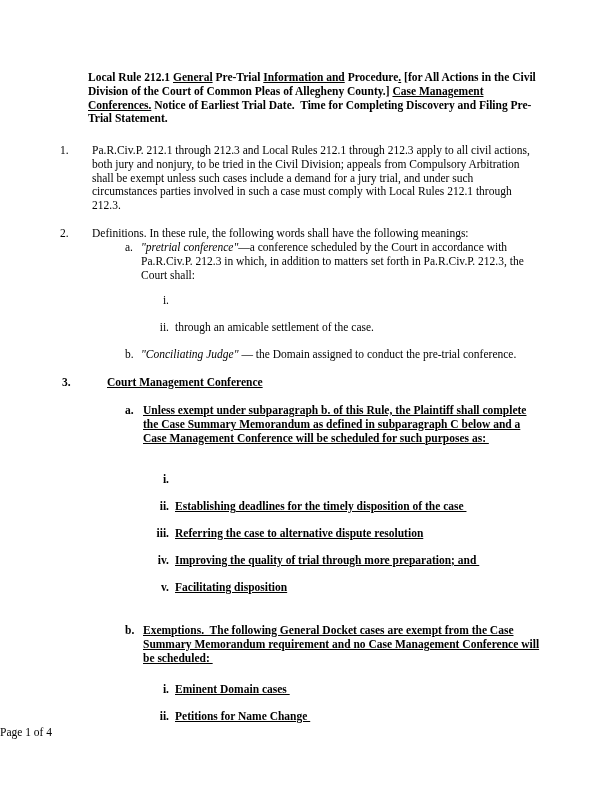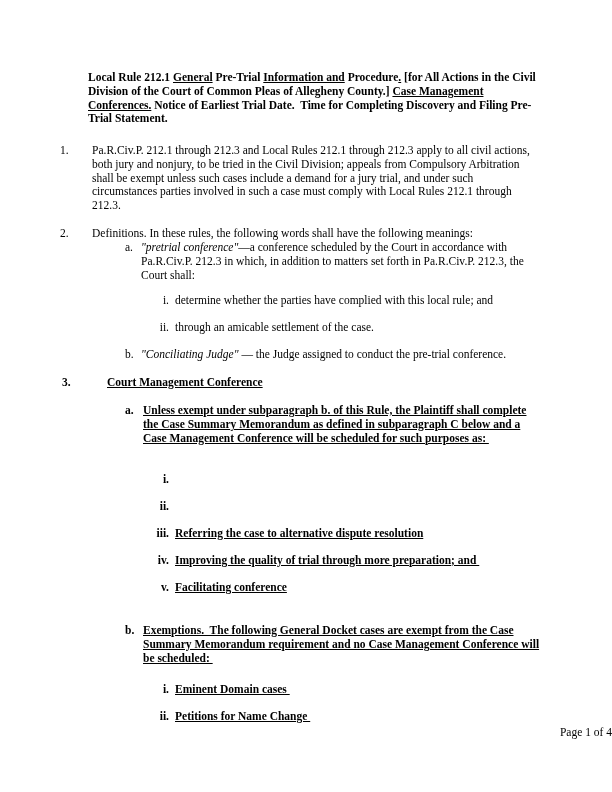--- a/index.html
+++ b/index.html
@@ -28,54 +28,54 @@
   #b-3a .subnum{left:-18px;}
   #b-3ai{top:473px;left:175px;font-weight:bold;}
   #b-3aii{top:500px;left:175px;font-weight:bold;}
   #b-3aiii{top:527px;left:175px;font-weight:bold;}
   #b-3aiv{top:554px;left:175px;font-weight:bold;}
   #b-3av{top:581px;left:175px;font-weight:bold;}
   #b-3b{top:624px;left:143px;width:398px;font-weight:bold;}
   #b-3b .subnum{left:-18px;}
   #b-3bi{top:683px;left:175px;font-weight:bold;}
   #b-3bii{top:710px;left:175px;font-weight:bold;}
-  #b-footer{top:726px;left:0;width:612px;text-align:right;}
+  #b-footer{top:726px;left:0;width:612px;text-align:left;}
 </style>
 </head>
 <body>
 
 <div class="page">
 
   <div id="t-heading" class="blk"><span>Local Rule 212.1 </span><span class="u">General</span><span> Pre-Trial </span><span class="u">Information and</span><span> Procedure</span><span class="u">.</span><span> [for All Actions in the Civil Division of the Court of Common Pleas of Allegheny County.] </span><span class="u">Case Management Conferences.</span><span> Notice of Earliest Trial Date.&nbsp; Time for Completing Discovery and Filing Pre-Trial Statement.</span></div>
 
   <div id="b-p1" class="blk"><span class="num">1.</span><span>Pa.R.Civ.P. 212.1 through 212.3 and Local Rules 212.1 through 212.3 apply to all civil actions, both jury and nonjury, to be tried in the Civil Division; appeals from Compulsory Arbitration shall be exempt unless such cases include a demand for a jury trial, and under such circumstances parties involved in such a case must comply with Local Rules 212.1 through 212.3.</span></div>
 
-  <div id="b-p2" class="blk"><span class="num">2.</span><span class="b">Definitions.</span><span> In these rules, the following words shall have the following meanings:</span></div>
+  <div id="b-p2" class="blk"><span class="num">2.</span><span class="b">Definitions.</span><span> In these rule, the following words shall have the following meanings:</span></div>
 
   <div id="b-2a" class="blk"><span class="subnum">a.</span><span class="i">"pretrial conference"</span><span>—a conference scheduled by the Court in accordance with Pa.R.Civ.P. 212.3 in which, in addition to matters set forth in Pa.R.Civ.P. 212.3, the Court shall:</span></div>
 
-  <div id="b-2ai" class="blk"><span class="rnum">i.</span><span>determine whether the parties have complied with this local rule; and</span></div>
+  <div id="b-2ai" class="blk"><span class="rnum">i.</span></div>
 
   <div id="b-2aii" class="blk"><span class="rnum">ii.</span><span>through an amicable settlement of the case.</span></div>
 
-  <div id="b-2b" class="blk"><span class="subnum">b.</span><span class="i">"Conciliating Judge"</span><span> — the Judge assigned to conduct the pre-trial conference.</span></div>
+  <div id="b-2b" class="blk"><span class="subnum">b.</span><span class="i">"Conciliating Judge"</span><span> — the Domain assigned to conduct the pre-trial conference.</span></div>
 
   <div id="b-s3" class="blk"><span class="num">3.</span><span class="u">Court Management Conference</span></div>
 
   <div id="b-3a" class="blk"><span class="subnum">a.</span><span class="u">Unless exempt under subparagraph b. of this Rule, the Plaintiff shall complete the Case Summary Memorandum as defined in subparagraph C below and a Case Management Conference will be scheduled for such purposes as:&nbsp;</span></div>
 
   <div id="b-3ai" class="blk"><span class="rnum">i.</span></div>
 
-  <div id="b-3aii" class="blk"><span class="rnum">ii.</span></div>
+  <div id="b-3aii" class="blk"><span class="rnum">ii.</span><span class="u">Establishing deadlines for the timely disposition of the case&nbsp;</span></div>
 
   <div id="b-3aiii" class="blk"><span class="rnum">iii.</span><span class="u">Referring the case to alternative dispute resolution</span></div>
 
   <div id="b-3aiv" class="blk"><span class="rnum">iv.</span><span class="u">Improving the quality of trial through more preparation; and&nbsp;</span></div>
 
-  <div id="b-3av" class="blk"><span class="rnum">v.</span><span class="u">Facilitating conference</span></div>
+  <div id="b-3av" class="blk"><span class="rnum">v.</span><span class="u">Facilitating disposition</span></div>
 
   <div id="b-3b" class="blk"><span class="subnum">b.</span><span class="u">Exemptions.&nbsp; The following General Docket cases are exempt from the Case Summary Memorandum requirement and no Case Management Conference will be scheduled:&nbsp;</span></div>
 
   <div id="b-3bi" class="blk"><span class="rnum">i.</span><span class="u">Eminent Domain cases&nbsp;</span></div>
 
   <div id="b-3bii" class="blk"><span class="rnum">ii.</span><span class="u">Petitions for Name Change&nbsp;</span></div>
 
   <div id="b-footer" class="blk"><span>Page </span><span class="b">1</span><span> of </span><span class="b">4</span></div>
 
 </div>

